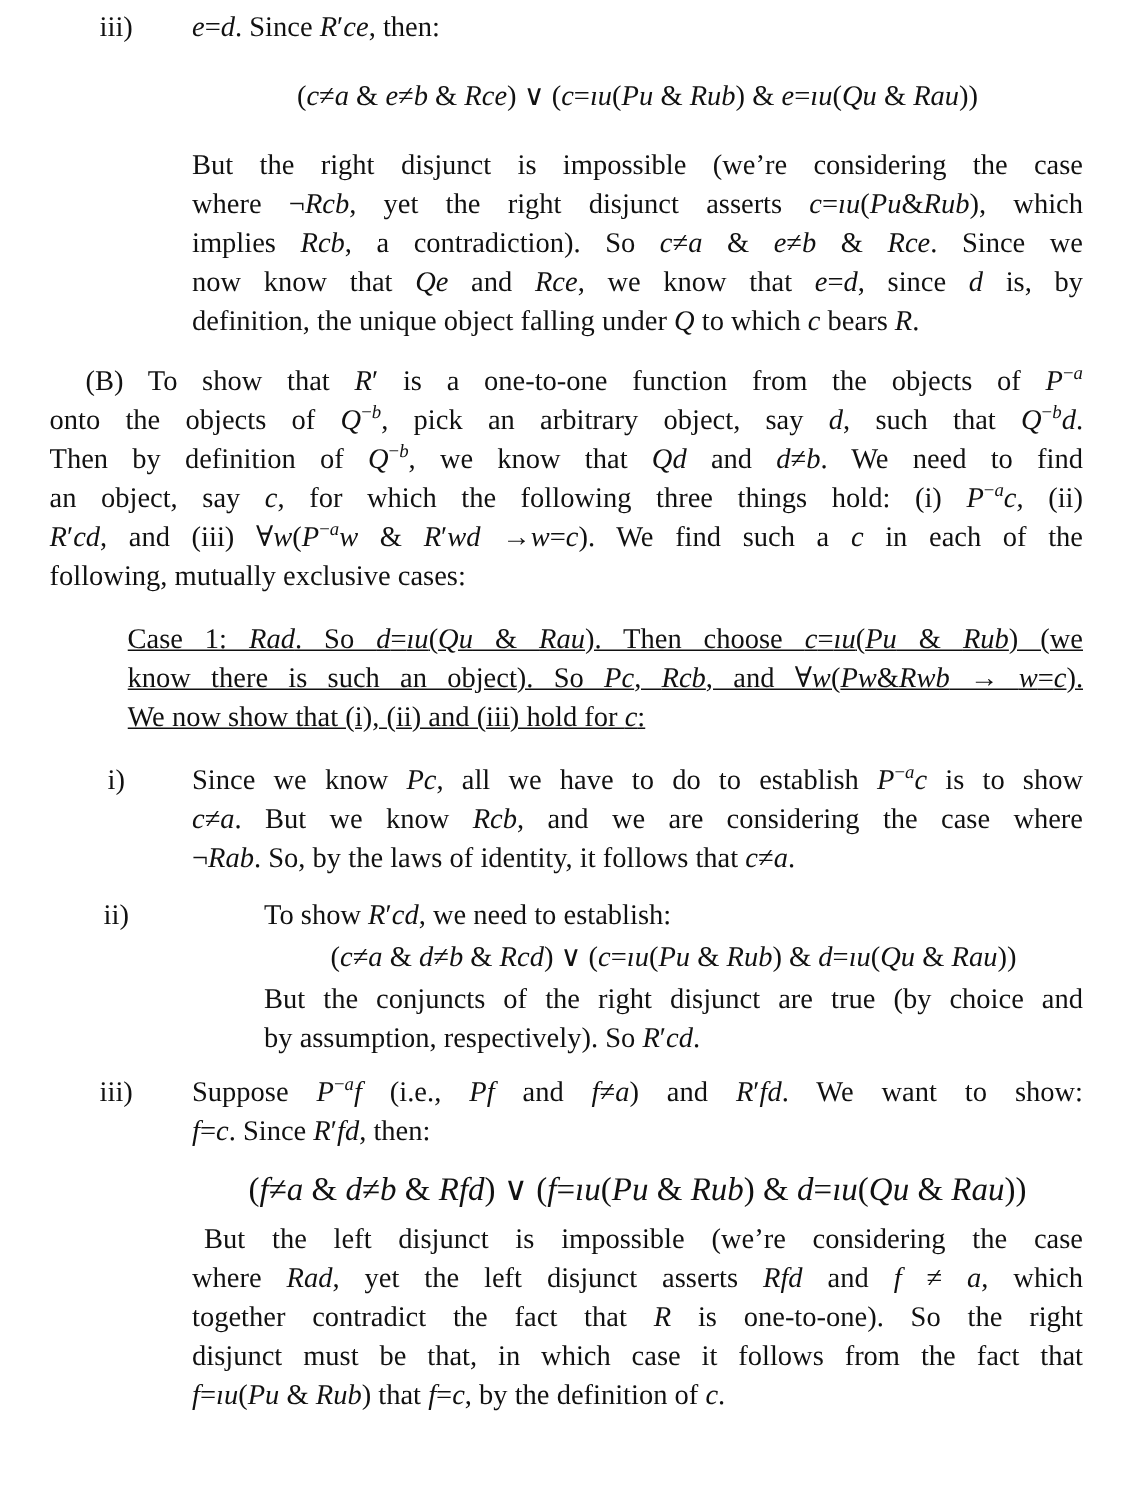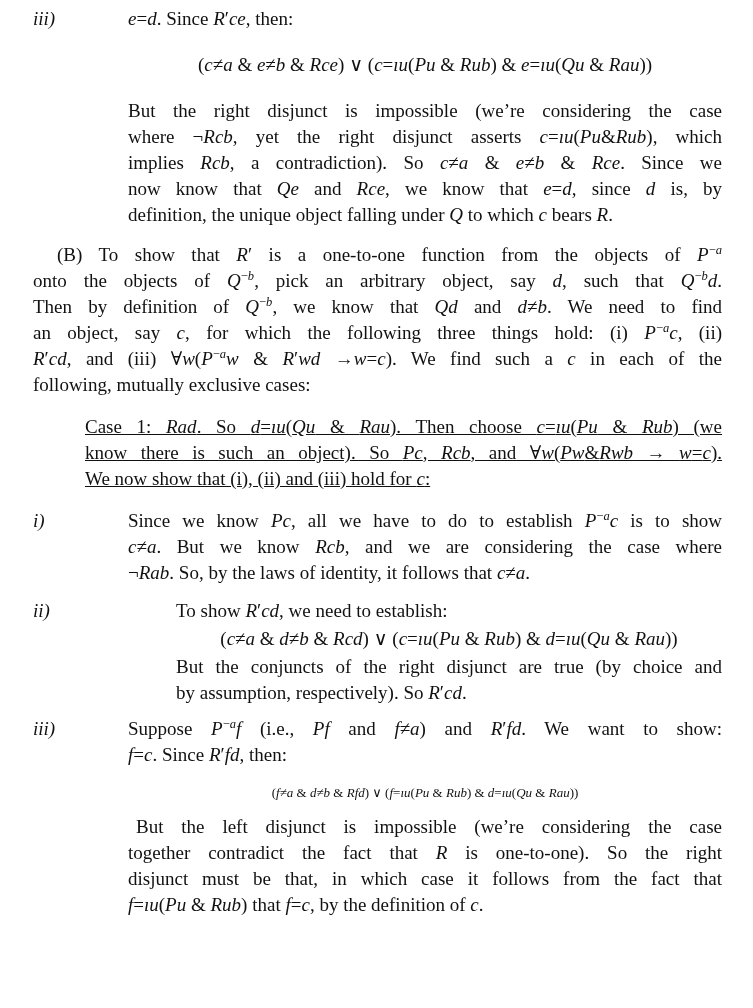--- a/index.html
+++ b/index.html
@@ -8,24 +8,24 @@
     font-family:"Liberation Serif","DejaVu Serif",serif;
     font-size:19px; line-height:26px;
     -webkit-font-smoothing:antialiased;
   }
   .page { box-sizing:border-box; width:753px; height:1008px; padding:6px 31px 0 33px; overflow:hidden; }
   .jline { height:26px; overflow:hidden; text-align:justify; text-align-last:justify; }
   .jline.jlast { text-align-last:left; }
   sup { font-size:66%; line-height:0; vertical-align:super; }
   i { font-style:italic; }
   .litem { display:flex; }
-  .llabel { width:89px; text-align:left; padding-right:6px; flex:0 0 auto;font-style:italic; }
+  .llabel { width:89px; text-align:center; padding-right:6px; flex:0 0 auto; }
   .lbody { flex:1 1 auto; min-width:0; }
   .formula { text-align:center; text-align-last:center; margin:20px 0; white-space:nowrap; }
-  .formula.small { font-size:13px; line-height:22px; margin:14px 0 10px 0; }
+  .formula.small { font-size:22px; line-height:22px; margin:14px 0 10px 0; }
   .paraB { margin-top:14px; }
   .case1 { margin-top:16px; margin-left:52px;text-decoration:underline; }
   .mt16 { margin-top:16px; }
   .mt12 { margin-top:12px;gap:48px; }
   .mt10 { margin-top:10px; }
 </style>
 </head>
 <body>
 
 <div class="page">
@@ -90,20 +90,21 @@
   <div class="litem mt10">
     <div class="llabel">iii)</div>
     <div class="lbody">
       <div>
           <div class="jline">Suppose <i>P</i><sup>−<i>a</i></sup><i>f</i> (i.e., <i>Pf</i> and <i>f</i>≠<i>a</i>) and <i>R</i>′<i>fd</i>. We want to show:</div>
           <div class="jline jlast"><i>f</i>=<i>c</i>. Since <i>R</i>′<i>fd</i>, then:</div>
         </div>
       <div class="formula small">(<i>f</i>≠<i>a</i> &amp; <i>d</i>≠<i>b</i> &amp; <i>Rfd</i>) ∨ (<i>f</i>=<i>ıu</i>(<i>Pu</i> &amp; <i>Rub</i>) &amp; <i>d</i>=<i>ıu</i>(<i>Qu</i> &amp; <i>Rau</i>))</div>
       <div>
           <div class="jline" style="text-indent: 8px;">But the left disjunct is impossible (we’re considering the case</div>
+          <div class="jline">where <i>Rad</i>, yet the left disjunct asserts <i>Rfd</i> and <i>f</i> ≠ <i>a</i>, which</div>
           <div class="jline">together contradict the fact that <i>R</i> is one-to-one). So the right</div>
           <div class="jline">disjunct must be that, in which case it follows from the fact that</div>
           <div class="jline jlast"><i>f</i>=<i>ıu</i>(<i>Pu</i> &amp; <i>Rub</i>) that <i>f</i>=<i>c</i>, by the definition of <i>c</i>.</div>
         </div>
     </div>
   </div>
 
 </div>
 
 </body></html>

